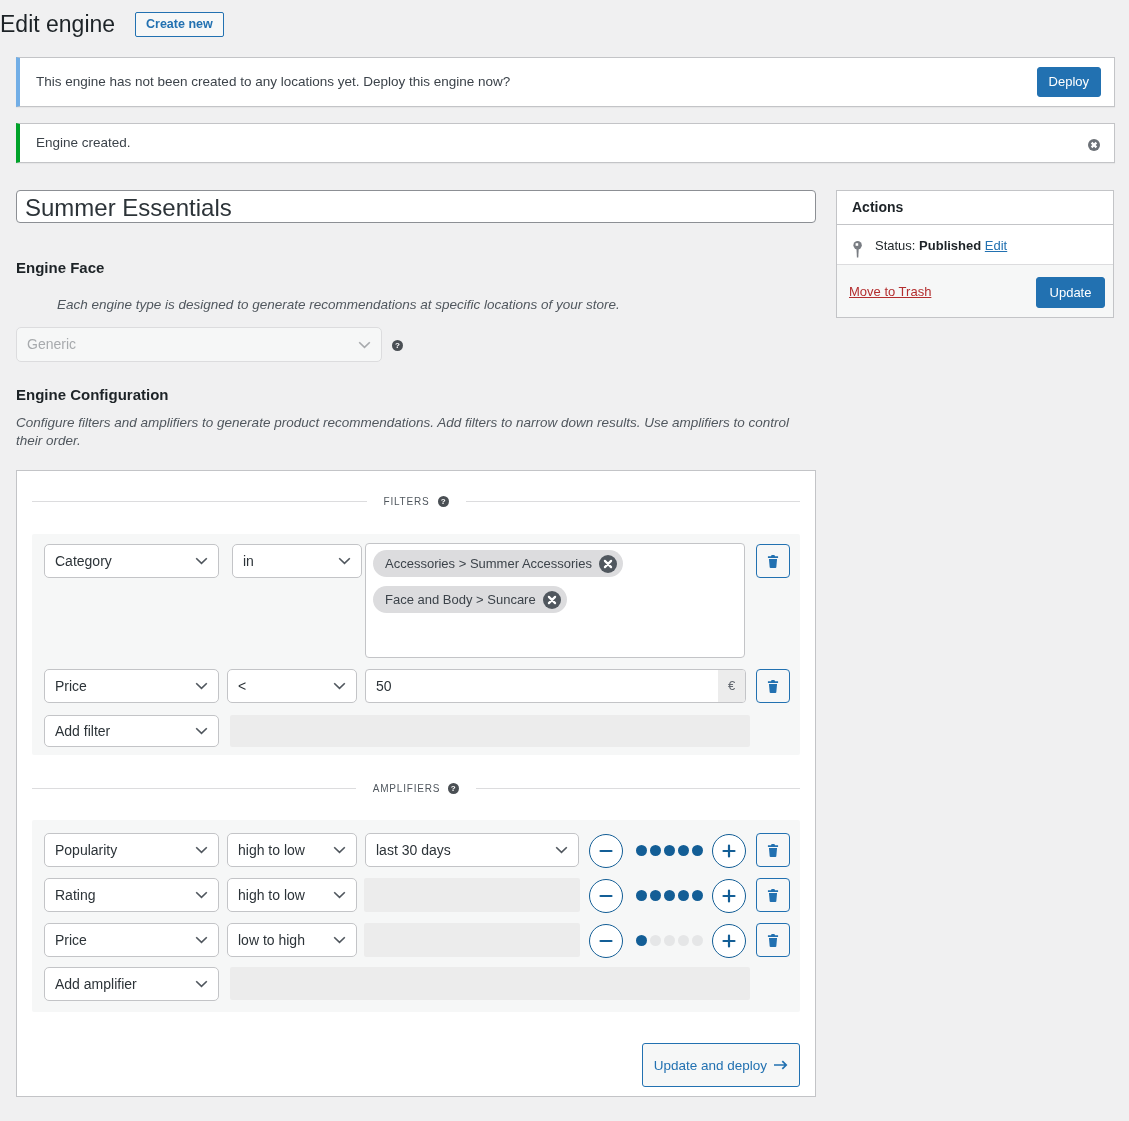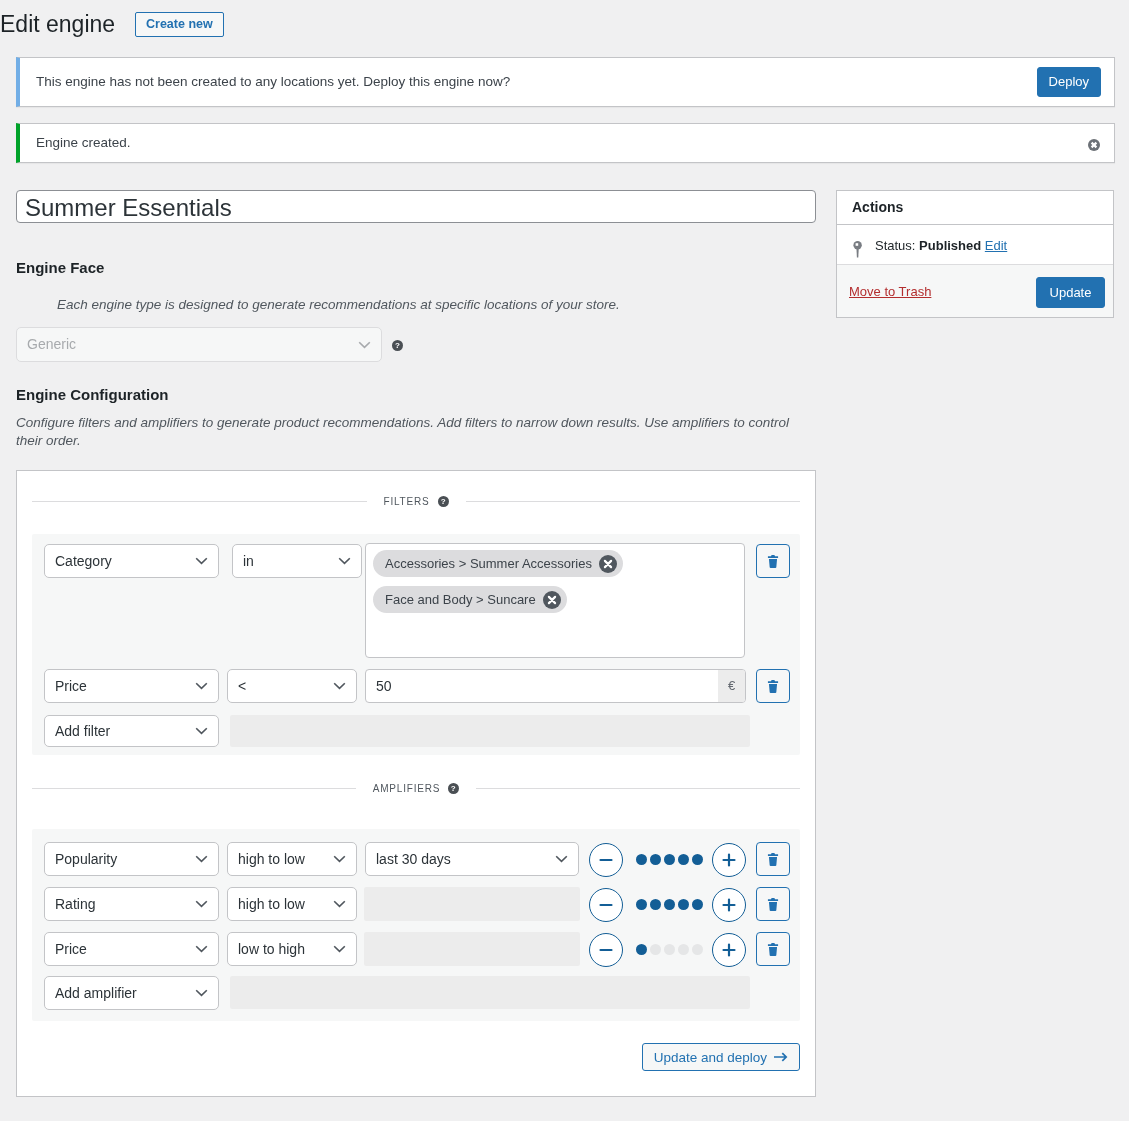--- a/index.html
+++ b/index.html
@@ -27,21 +27,21 @@
 .chip { position:absolute; display:flex; align-items:center; height:27px; background:#dcdcde; border-radius:14px; padding:0 6px 0 12px; font-size:13px; color:#3c434a; white-space:nowrap; }
 .chip svg { margin-left:7px; }
 .btn-trash { position:absolute; width:34px; height:34px; border:1px solid #2271b1; border-radius:4px; background:transparent; display:flex; align-items:center; justify-content:center; }
 .input50 { position:absolute; background:#fff; border:1px solid #c3c4c7; border-radius:4px; overflow:hidden; font-size:14px; color:#2c3338; line-height:32px; }
 .input50 .suffix { position:absolute; right:0; top:0; bottom:0; width:27px; background:#ececec; color:#646970; text-align:center; font-size:13px; }
 .ph { position:absolute; background:#ececec; border-radius:2px; }
 .circ { position:absolute; width:34px; height:34px; border:1.5px solid #135e96; border-radius:50%; background:#fff; display:flex; align-items:center; justify-content:center; }
 .dot { position:absolute; width:11px; height:11px; border-radius:50%; }
 .dot.on { background:#135e96; }
 .dot.off { background:#e5e6e7; }
-.btn-ud { position:absolute; display:flex; align-items:center; gap:6px; height:28px; padding:0 11px; border:1px solid #2271b1; border-radius:3px; background:#f6f7f7; color:#2271b1; font-size:13.5px; }
+.btn-ud { position:absolute; display:flex; align-items:center; gap:6px; height:44px; padding:0 11px; border:1px solid #2271b1; border-radius:3px; background:#f6f7f7; color:#2271b1; font-size:13.5px; }
 .sidebox { position:absolute; background:#fff; border:1px solid #c3c4c7; }
 .sidehead { height:34px; line-height:33px; padding:0 15px; font-size:14px; font-weight:bold; color:#1d2327; border-bottom:1px solid #c3c4c7; }
 .sidefoot { position:absolute; left:0; right:0; bottom:0; height:53px; background:#f6f7f7; border-top:1px solid #dcdcde; }
 .redlink { color:#b32d2e; text-decoration:underline; font-size:13px; }
 .bluelink { color:#2271b1; text-decoration:underline; }
 </style>
 </head>
 <body>
 <div id="root">
 
@@ -153,21 +153,21 @@
 
     <div class="divider abs" style="left:15px; top:310px; width:768px; height:15px;">
       <span class="lab">AMPLIFIERS
         <svg width="11" height="11" viewBox="0 0 13 13">
             <circle cx="6.5" cy="6.5" r="6.5" fill="#4a4f54"></circle>
             <text x="6.5" y="9.7" font-family="Liberation Sans" font-size="9.5" font-weight="bold" fill="#fff" text-anchor="middle">?</text>
           </svg>
       </span>
     </div>
 
-    <div class="sect abs" style="left:15px; top:358px; width:768px; height:192px;">
+    <div class="sect abs" style="left:15px; top:349px; width:768px; height:192px;">
 
       <div class="sel abs" style="left:12px; top:13px; width:175px; height:34px;">Popularity
         <svg class="chev" width="13" height="8" viewBox="0 0 13 8">
             <path d="M1.2 1.2 L6.5 6.4 L11.8 1.2" fill="none" stroke="#50575e" stroke-width="1.6"></path>
           </svg>
       </div>
       <div class="sel abs" style="left:195px; top:13px; width:130px; height:34px;">high to low
         <svg class="chev" width="13" height="8" viewBox="0 0 13 8">
             <path d="M1.2 1.2 L6.5 6.4 L11.8 1.2" fill="none" stroke="#50575e" stroke-width="1.6"></path>
           </svg>

